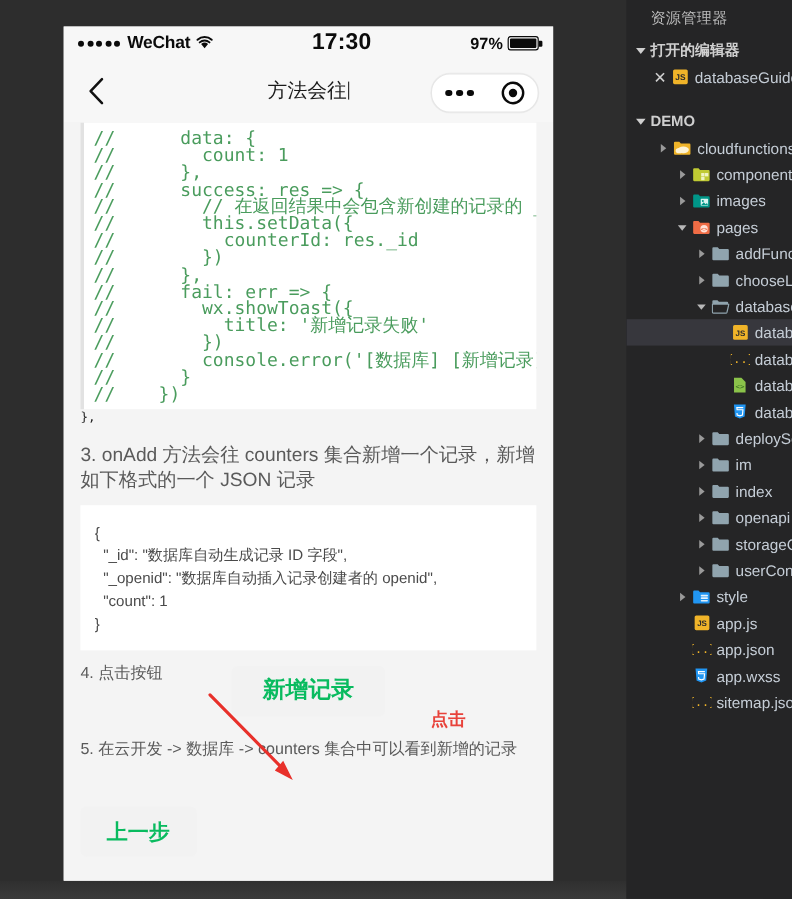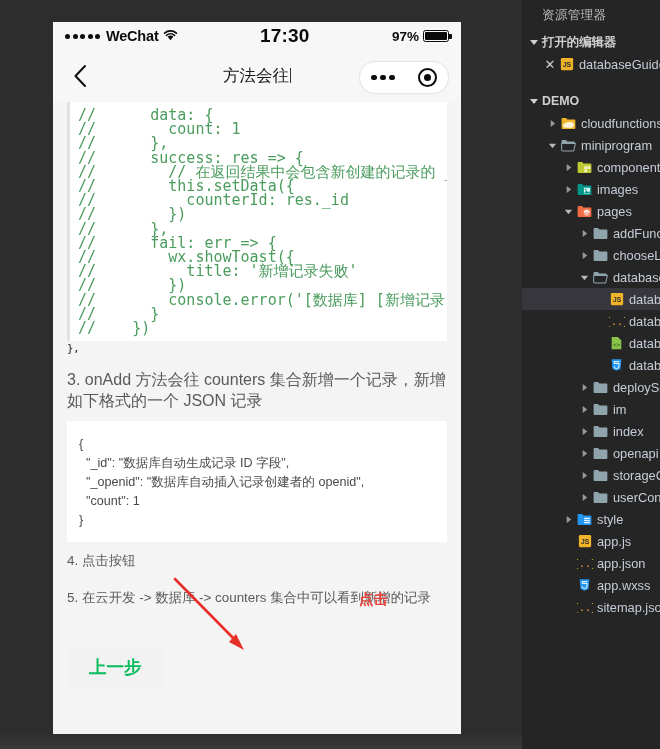--- a/index.html
+++ b/index.html
@@ -185,20 +185,23 @@
       <div class="para">3. onAdd 方法会往 counters 集合新增一个记录，新增如下格式的一个 JSON 记录</div>
 
       <div class="jsonblock"><span>{
   "_id": "数据库自动生成记录 ID 字段",
   "_openid": "数据库自动插入记录创建者的 openid",
   "count": 1
 }</span></div>
 
       <div class="para2">4. 点击按钮</div>
 
+      <div class="btnrow">
+        <button class="wxbtn">新增记录</button>
+      </div>
 
       <div class="para3">5. 在云开发 -&gt; 数据库 -&gt; counters 集合中可以看到新增的记录</div>
 
       <div class="prevrow">
         <button class="prevbtn">上一步</button>
       </div>
 
       <svg class="arrow-svg" width="380" height="632" viewBox="0 0 380 632">
         <line x1="122" y1="477" x2="186" y2="542" stroke="#e8302a" stroke-width="2.6" stroke-linecap="round"></line>
         <polygon points="191,548 176,540 183,532" fill="#e8302a"></polygon>
@@ -249,34 +252,20 @@
           </span>
           <span class="ico">
             <svg width="15" height="13" viewBox="0 0 16 14">
               <path d="M0.6 2.2a1 1 0 0 1 1-1h3.8l1.4 1.6h7.6a1 1 0 0 1 1 1v8.1a1 1 0 0 1-1 1H1.6a1 1 0 0 1-1-1z" fill="#f0b429"></path>
               <ellipse cx="9" cy="8.5" rx="5" ry="3.1" fill="#fdf3d5"></ellipse>
               <ellipse cx="5.4" cy="9.2" rx="3.3" ry="2.4" fill="#fdf3d5"></ellipse>
             </svg>
           </span>
           <span class="lbl">cloudfunctions</span>
         </div>
-        <div class="row" style="padding-left: 22px;">
-          <span class="tw">
-            <svg width="9" height="9" viewBox="0 0 10 10">
-              <polygon points="1,3 9,3 5,8" fill="#b8b8b8"></polygon>
-            </svg>
-          </span>
-          <span class="ico">
-            <svg width="15" height="13" viewBox="0 0 16 14">
-              <path d="M0.6 2.2a1 1 0 0 1 1-1h3.6l1.3 1.5h7.3a1 1 0 0 1 1 1v1H0.6z" fill="#90a4ae"></path>
-              <path d="M0.6 4.9h14.8l-1.7 7.3a1 1 0 0 1-1 .7H1.6a1 1 0 0 1-1-1z" fill="none" stroke="#90a4ae" stroke-width="1.1"></path>
-            </svg>
-          </span>
-          <span class="lbl">miniprogram</span>
-        </div>
         <div class="row" style="padding-left: 38px;">
           <span class="tw">
             <svg width="9" height="9" viewBox="0 0 10 10">
               <polygon points="3,1 8,5 3,9" fill="#9a9a9a"></polygon>
             </svg>
           </span>
           <span class="ico">
             <svg width="15" height="13" viewBox="0 0 16 14">
               <path d="M0.6 2.2a1 1 0 0 1 1-1h3.8l1.4 1.6h7.6a1 1 0 0 1 1 1v8.1a1 1 0 0 1-1 1H1.6a1 1 0 0 1-1-1z" fill="#c0ca33"></path>
               <rect x="7.8" y="5.6" width="3" height="3" fill="#f0f4c3"></rect>

